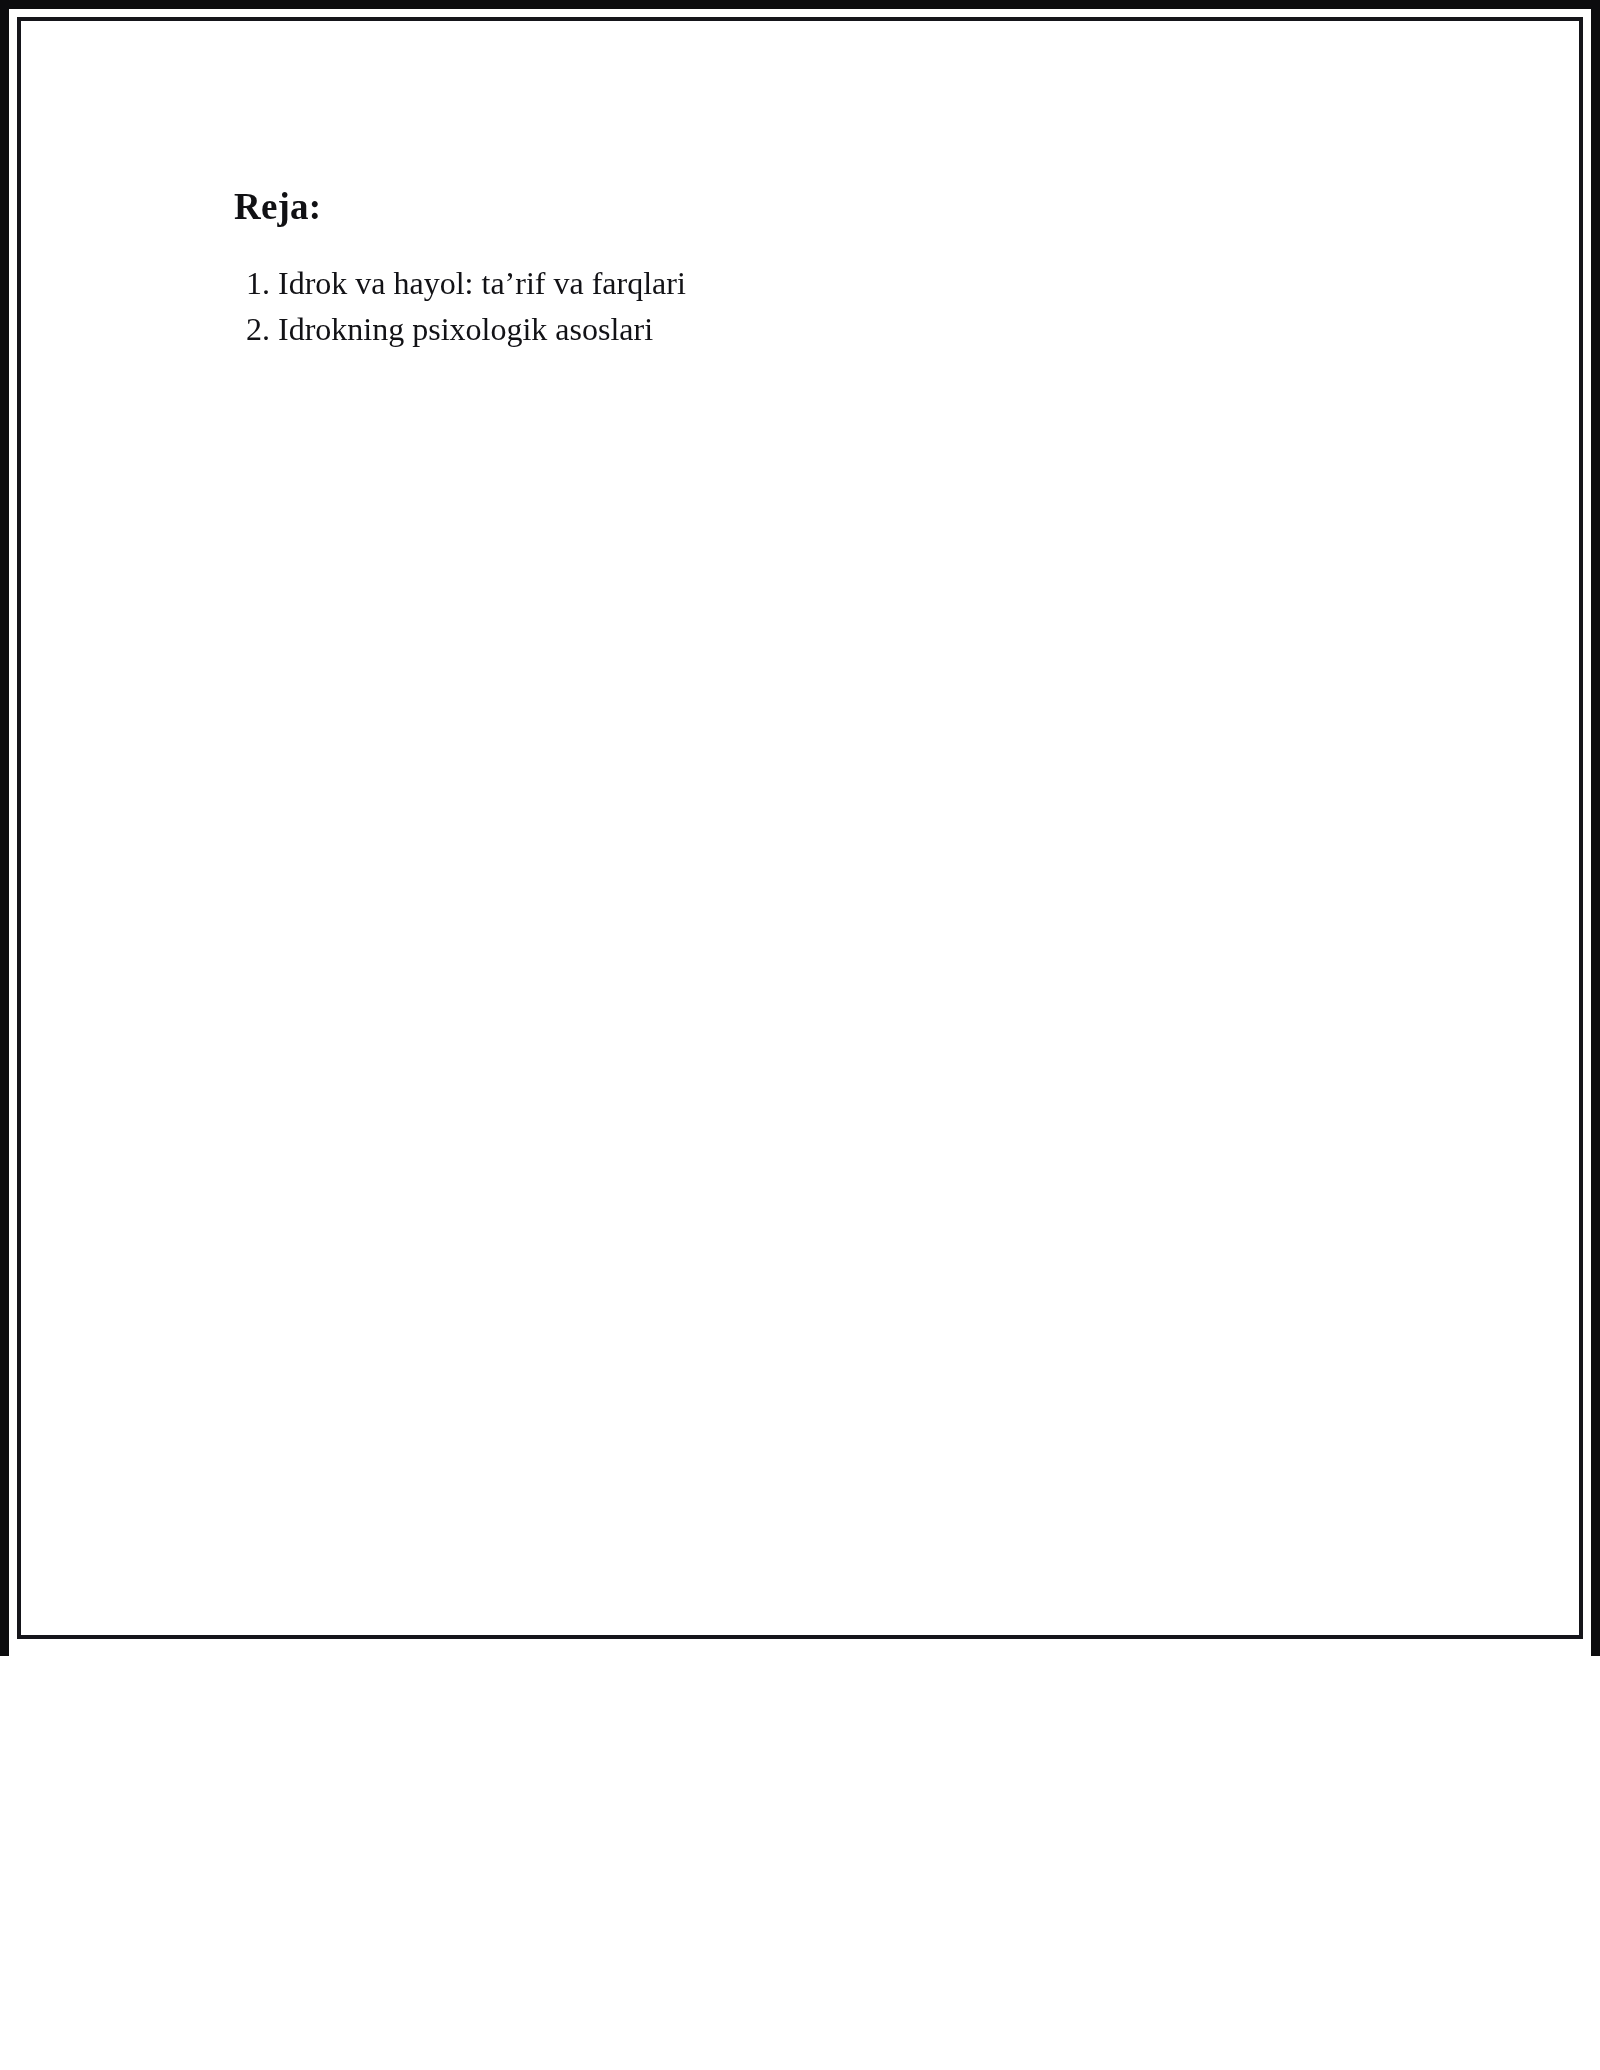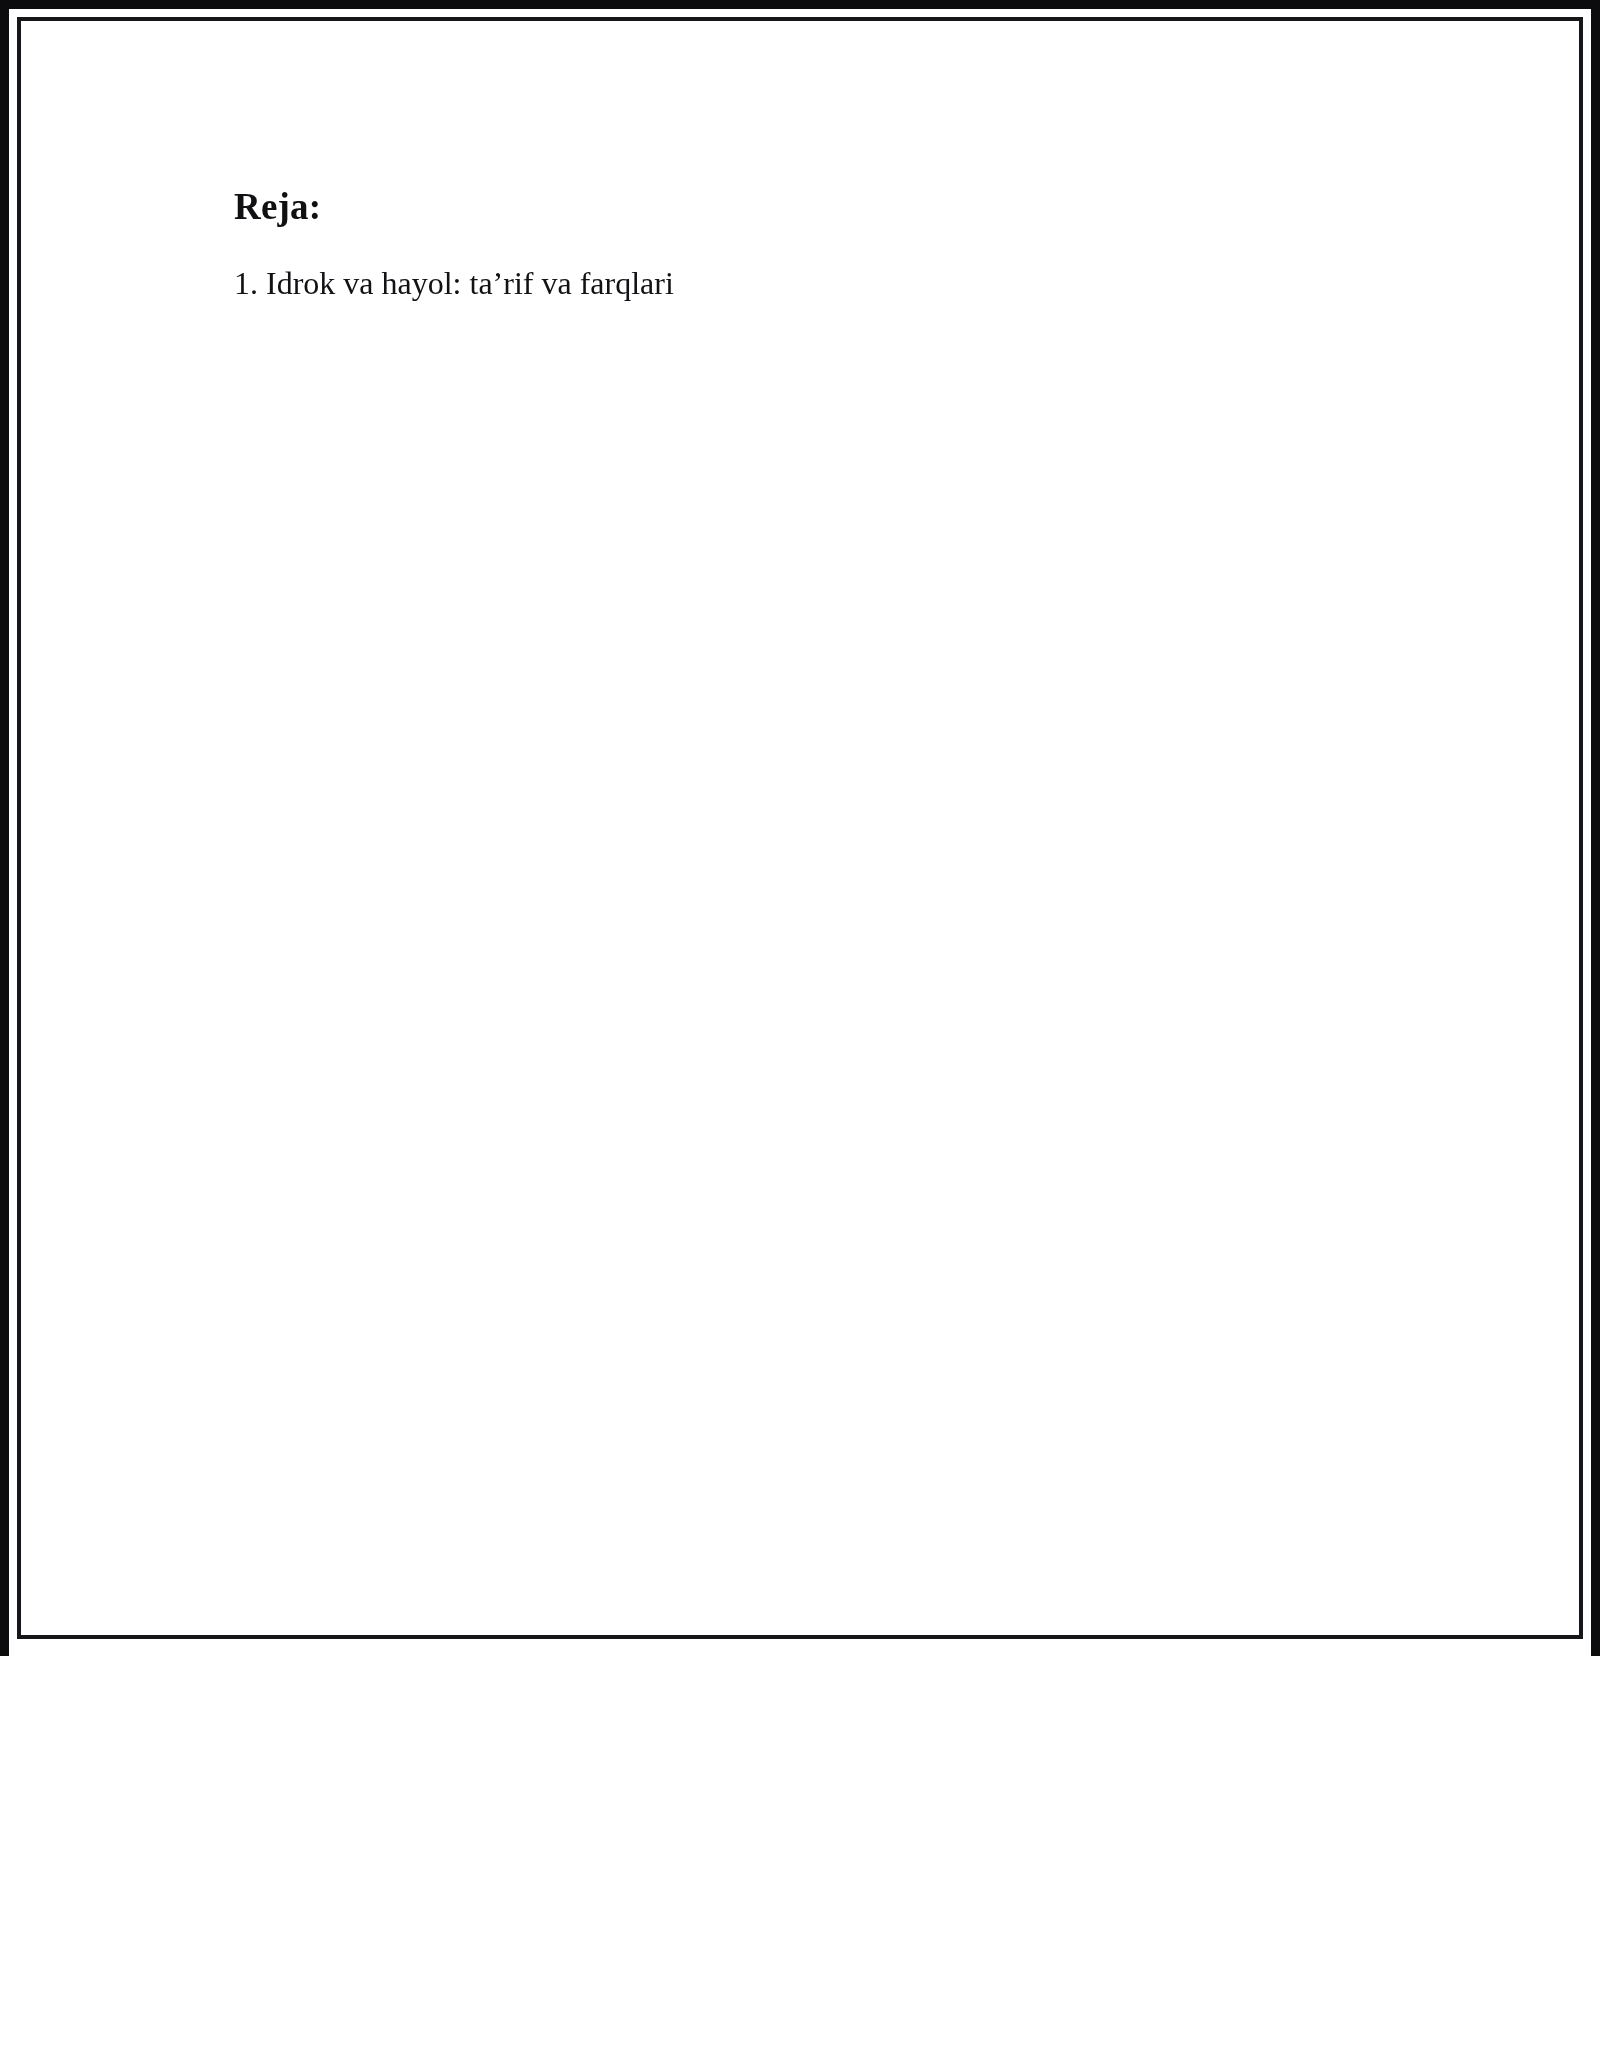--- a/index.html
+++ b/index.html
@@ -54,21 +54,21 @@
   .doc-heading {
     font-family: "Liberation Serif", serif;
     font-weight: bold;
     font-size: 37px;
     line-height: 1.15;
     color: #111114;
     margin: 0 0 31px 0;
     letter-spacing: 0.2px;
   }
   .plan-list {
-    margin: 0;
+    margin: 12px;
     padding: 0;
     list-style: none;
   }
   .plan-item {
     font-family: "Liberation Serif", serif;
     font-size: 32px;
     line-height: 1.46;
     color: #121216;
     white-space: nowrap;
   }
@@ -80,17 +80,18 @@
   <div class="page-frame-outer"></div>
   <div class="page-frame-inner"></div>
 
   <div class="sheet">
     <div class="content">
 
       <h1 class="doc-heading">Reja:</h1>
 
       <ul class="plan-list">
         <li class="plan-item">1. Idrok va hayol: ta’rif va farqlari</li>
+        <li class="plan-item">2. Idrokning psixologik asoslari</li>
       </ul>
 
     </div>
   </div>
 </div>
 
 </body></html>

